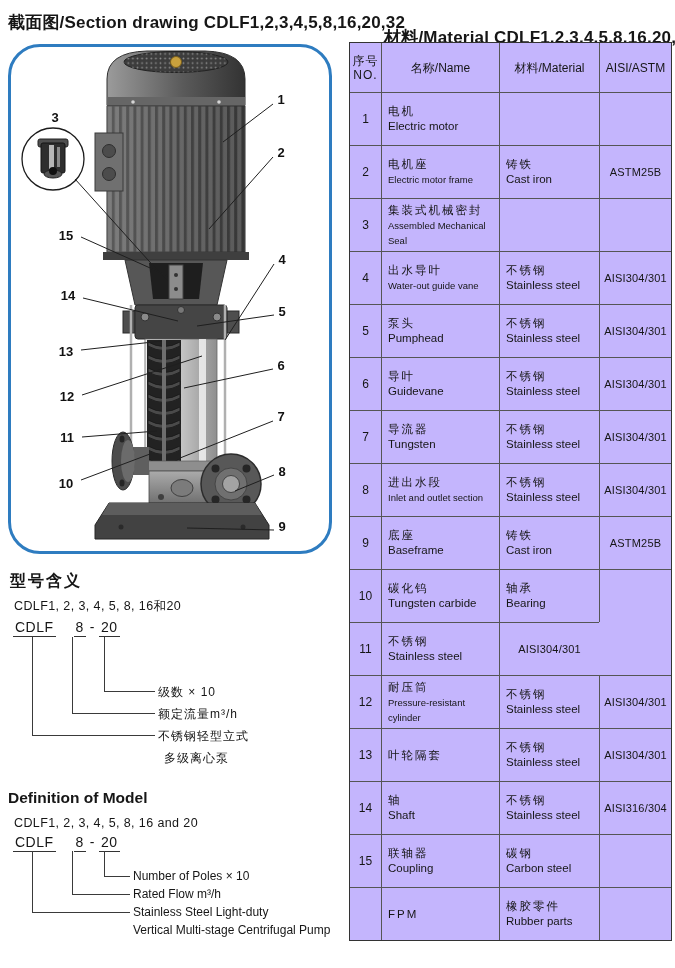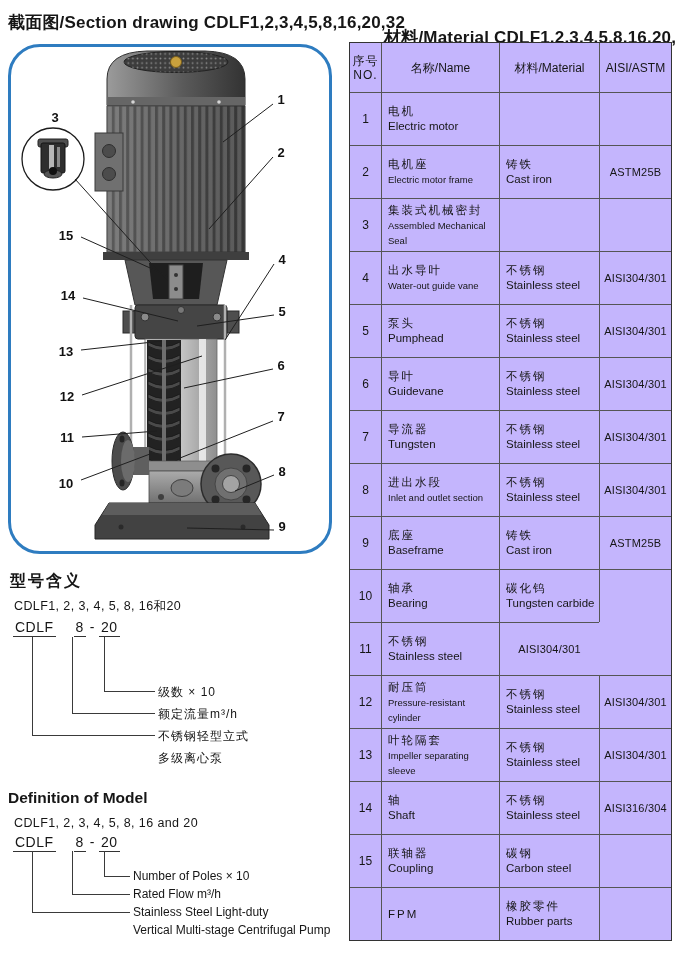--- a/index.html
+++ b/index.html
@@ -346,28 +346,28 @@
       </div>
       <div class="mc c-mat">
         <div class="cn">铸铁</div>
         <div class="en">Cast iron</div>
       </div>
       <div class="mc c-std">ASTM25B</div>
     </div>
 
     <div class="mrow body">
       <div class="mc c-no">10</div>
+      <div class="mc c-mat">
+        <div class="cn">碳化钨</div>
+        <div class="en">Tungsten carbide</div>
+      </div>
       <div class="mc c-name">
         <div class="cn">轴承</div>
         <div class="en">Bearing</div>
       </div>
-      <div class="mc c-mat">
-        <div class="cn">碳化钨</div>
-        <div class="en">Tungsten carbide</div>
-      </div>
       <div class="mc c-std"></div>
     </div>
 
     <div class="mrow body">
       <div class="mc c-no">11</div>
       <div class="mc c-mat">
         <div class="cn">不锈钢</div>
         <div class="en">Stainless steel</div>
       </div>
       <div class="mc c-std">AISI304/301</div>
@@ -383,21 +383,20 @@
         <div class="cn">不锈钢</div>
         <div class="en">Stainless steel</div>
       </div>
       <div class="mc c-std">AISI304/301</div>
     </div>
 
     <div class="mrow body">
       <div class="mc c-no">13</div>
       <div class="mc c-name">
         <div class="cn">叶轮隔套</div>
-        <div class="en small">Impeller separating sleeve</div>
       </div>
       <div class="mc c-mat">
         <div class="cn">不锈钢</div>
         <div class="en">Stainless steel</div>
       </div>
       <div class="mc c-std">AISI304/301</div>
     </div>
 
     <div class="mrow body">
       <div class="mc c-no">14</div>
@@ -447,21 +446,21 @@
   </div>
   <div class="vline" style="left:32px;top:637px;height:98px"></div>
   <div class="vline" style="left:72px;top:637px;height:76px"></div>
   <div class="vline" style="left:104px;top:637px;height:54px"></div>
   <div class="hline" style="left:104px;top:691px;width:51px"></div>
   <div class="hline" style="left:72px;top:713px;width:83px"></div>
   <div class="hline" style="left:32px;top:735px;width:123px"></div>
   <div class="tree-label cnl" style="left:158px;top:684px">级数 × 10</div>
   <div class="tree-label cnl" style="left:158px;top:706px">额定流量m³/h</div>
   <div class="tree-label cnl" style="left:158px;top:728px">不锈钢轻型立式</div>
-  <div class="tree-label cnl" style="left:158px;top:750px">多级离心泵</div>
+  <div class="tree-label cnl" style="left:164px;top:750px">多级离心泵</div>
 </div>
 
 <div>
   <div class="model-heading" id="en-heading">Definition of Model</div>
   <div class="series-line" id="en-series">CDLF1, 2, 3, 4, 5, 8, 16 and 20</div>
   <div class="code-row" id="en-code">
     <span class="u">CDLF</span><span class="u tok-flow">8</span><span class="tok-dash">-</span><span class="u">20</span>
   </div>
   <div class="vline" style="left:32px;top:851px;height:61px"></div>
   <div class="vline" style="left:72px;top:851px;height:43px"></div>

